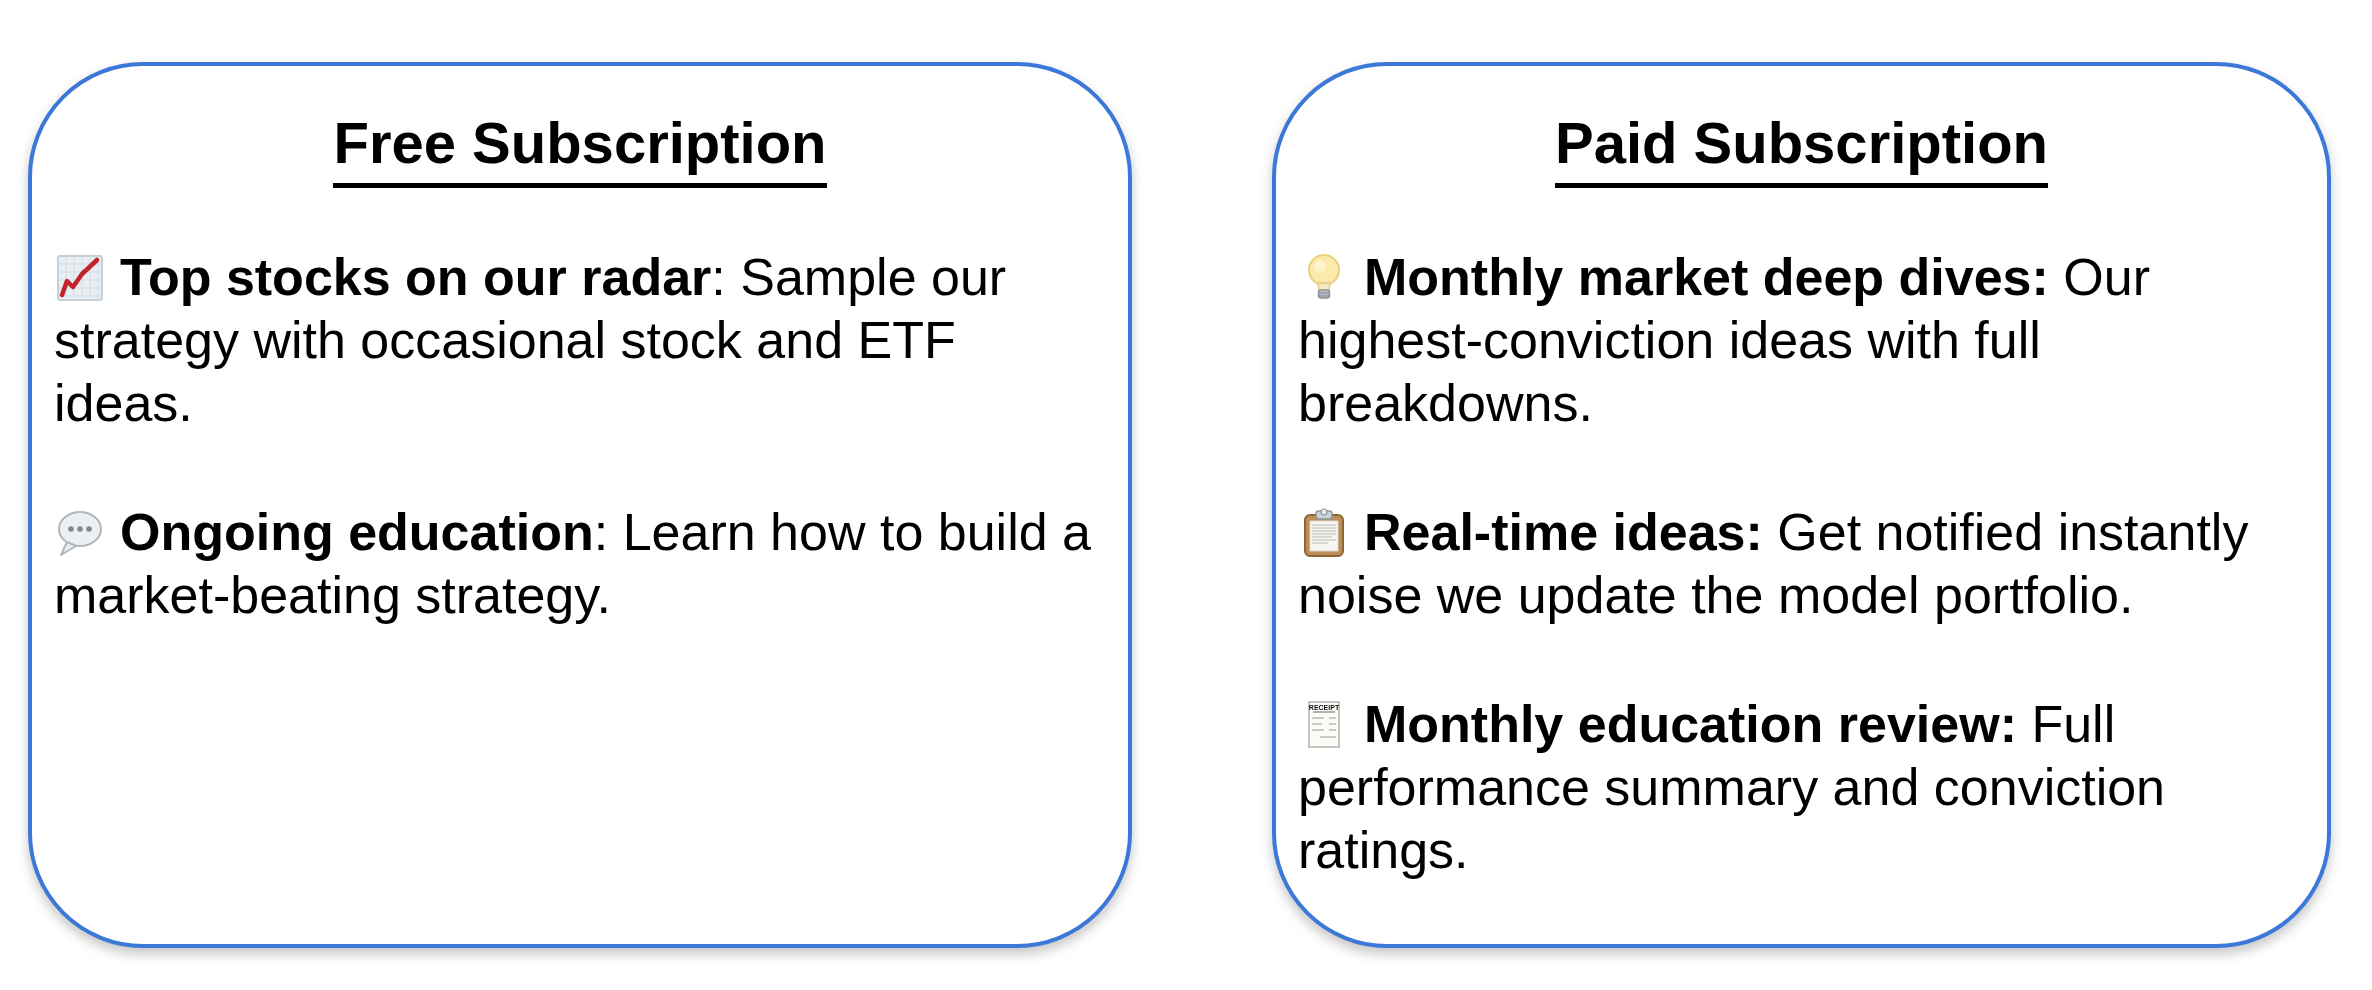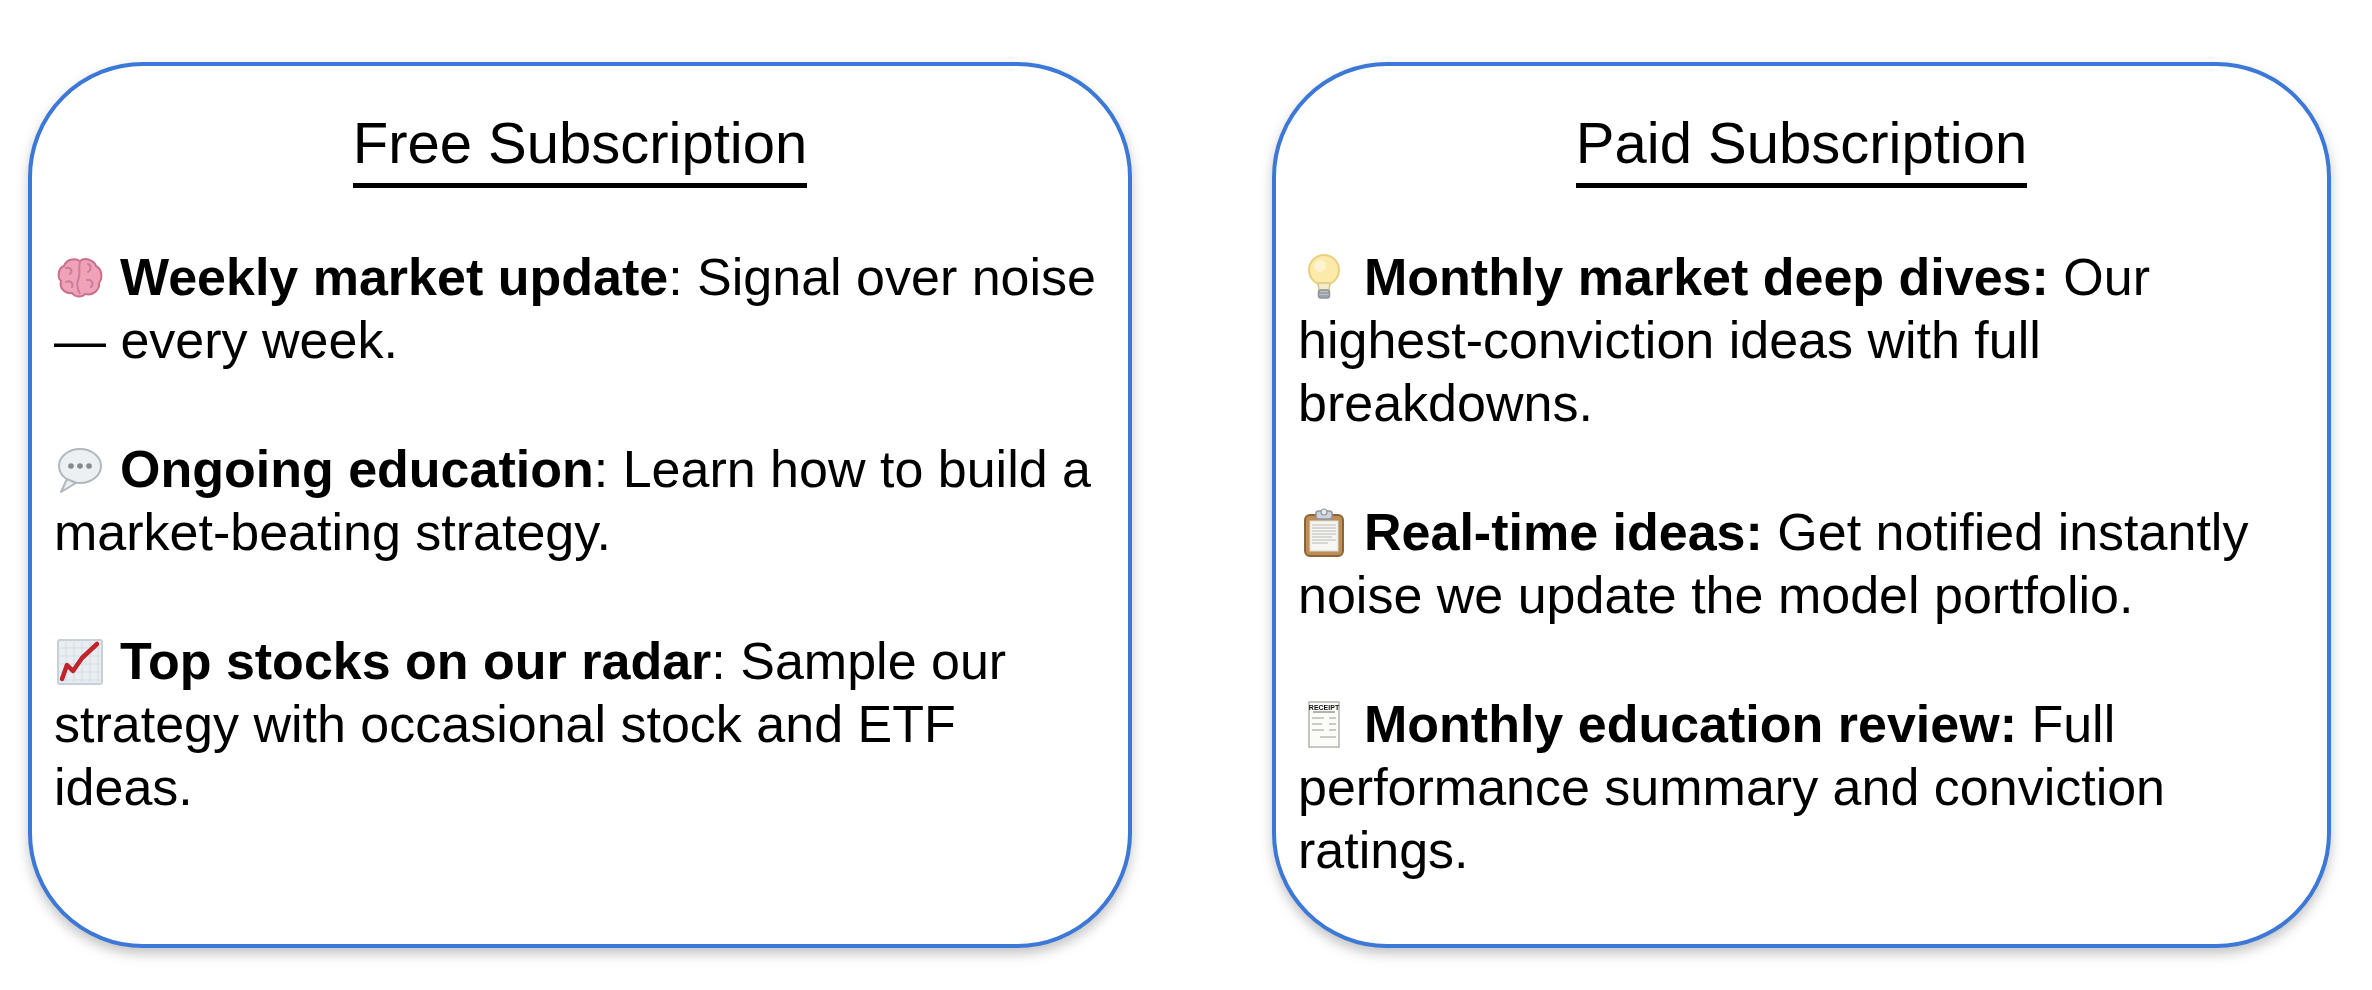--- a/index.html
+++ b/index.html
@@ -32,21 +32,21 @@
     width: 1104px;
   }
   .card-paid {
     left: 1272px;
     width: 1059px;
   }
   .card-title {
     margin: 0 0 58px 0;
     text-align: center;
     font-size: 58px;
-    font-weight: normal;
+    font-weight: bold;
     line-height: 1.15;
   }
   .card-title .underline {
     display: inline-block;
     border-bottom: 5px solid #000;
     padding-bottom: 6px;
   }
   .card-items {
     padding: 0 2px;
   }
@@ -76,36 +76,31 @@
 <body>
 
 <div class="canvas">
 
   <section class="card card-free">
     <h2 class="card-title">
       <span class="underline">Free Subscription</span>
     </h2>
     <div class="card-items">
         <p class="item"><span class="emoji"><svg viewBox="0 0 52 52">
-              <path d="M26 9 C20 5 12 8 10 14 C4 16 3 25 7 29 C5 36 11 42 18 41 C21 45 28 46 31 42 C39 44 46 38 45 31 C49 26 48 17 42 14 C40 8 31 5 26 9 Z" fill="#f0a3b8" stroke="#c9708e" stroke-width="2"></path>
-              <path d="M26 9 C24 16 27 22 24 28 C22 33 24 38 26 42" fill="none" stroke="#cc7d97" stroke-width="2"></path>
-              <path d="M12 16 C17 15 19 19 16 22 M34 12 C38 14 37 18 34 20 M12 30 C16 28 20 31 18 35 M33 28 C38 27 40 32 37 35" fill="none" stroke="#cc7d97" stroke-width="2" stroke-linecap="round"></path>
-            </svg></span><strong>Weekly market update</strong><span>: Signal over noise — every week.</span></p>
+              <rect x="4" y="4" width="44" height="44" rx="2" fill="#e9eef3" stroke="#c6d0d9" stroke-width="2"></rect>
+              <path d="M12 4 V48 M20 4 V48 M28 4 V48 M36 4 V48 M44 4 V48 M4 12 H48 M4 20 H48 M4 28 H48 M4 36 H48 M4 44 H48" stroke="#d4dce3" stroke-width="1" fill="none"></path>
+              <polyline points="8,43 13,29 19,35 28,22 43,8" fill="none" stroke="#c2242b" stroke-width="4.5" stroke-linecap="round" stroke-linejoin="round"></polyline>
+            </svg></span><strong>Top stocks on our radar</strong><span>: Sample our strategy with occasional stock and ETF ideas.</span></p>
         <p class="item"><span class="emoji"><svg viewBox="0 0 52 52">
               <ellipse cx="26" cy="22" rx="21" ry="17" fill="#edf0f2" stroke="#b0b8be" stroke-width="2"></ellipse>
               <path d="M13 35 L7 48 L22 39 Z" fill="#edf0f2" stroke="#b0b8be" stroke-width="2" stroke-linejoin="round"></path>
               <circle cx="17" cy="22" r="2.8" fill="#828a90"></circle>
               <circle cx="26" cy="22" r="2.8" fill="#828a90"></circle>
               <circle cx="35" cy="22" r="2.8" fill="#828a90"></circle>
             </svg></span><strong>Ongoing education</strong><span>: Learn how to build a market-beating strategy.</span></p>
-        <p class="item"><span class="emoji"><svg viewBox="0 0 52 52">
-              <rect x="4" y="4" width="44" height="44" rx="2" fill="#e9eef3" stroke="#c6d0d9" stroke-width="2"></rect>
-              <path d="M12 4 V48 M20 4 V48 M28 4 V48 M36 4 V48 M44 4 V48 M4 12 H48 M4 20 H48 M4 28 H48 M4 36 H48 M4 44 H48" stroke="#d4dce3" stroke-width="1" fill="none"></path>
-              <polyline points="8,43 13,29 19,35 28,22 43,8" fill="none" stroke="#c2242b" stroke-width="4.5" stroke-linecap="round" stroke-linejoin="round"></polyline>
-            </svg></span><strong>Top stocks on our radar</strong><span>: Sample our strategy with occasional stock and ETF ideas.</span></p>
       </div>
   </section>
 
   <section class="card card-paid">
     <h2 class="card-title">
       <span class="underline">Paid Subscription</span>
     </h2>
     <div class="card-items">
         <p class="item"><span class="emoji"><svg viewBox="0 0 52 52">
               <circle cx="26" cy="18" r="15" fill="#fbeaa9" stroke="#e8d07e" stroke-width="2"></circle>

